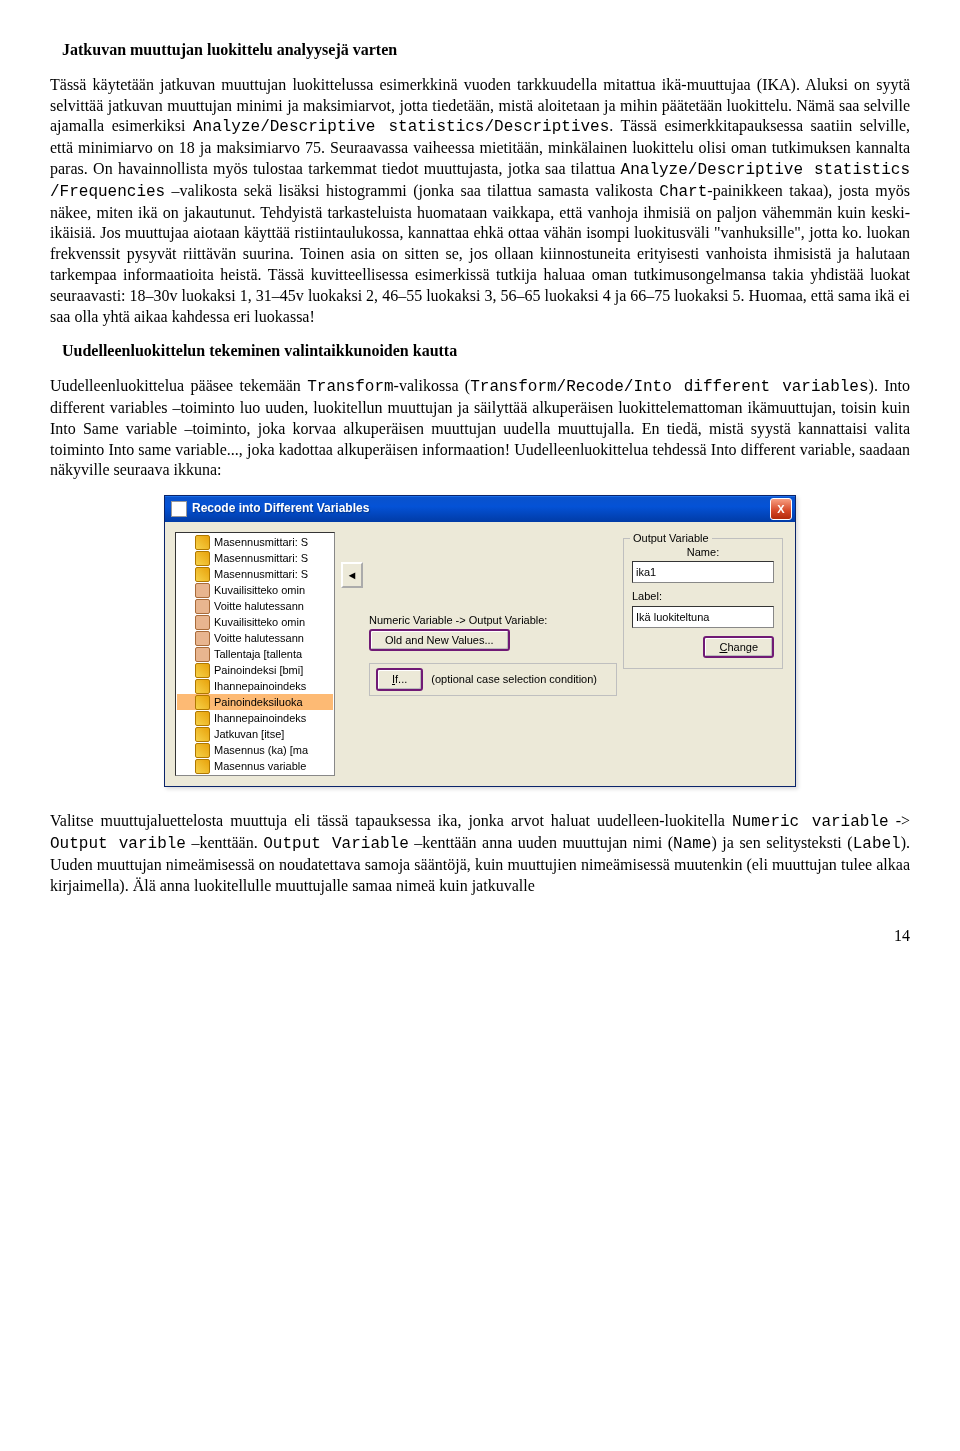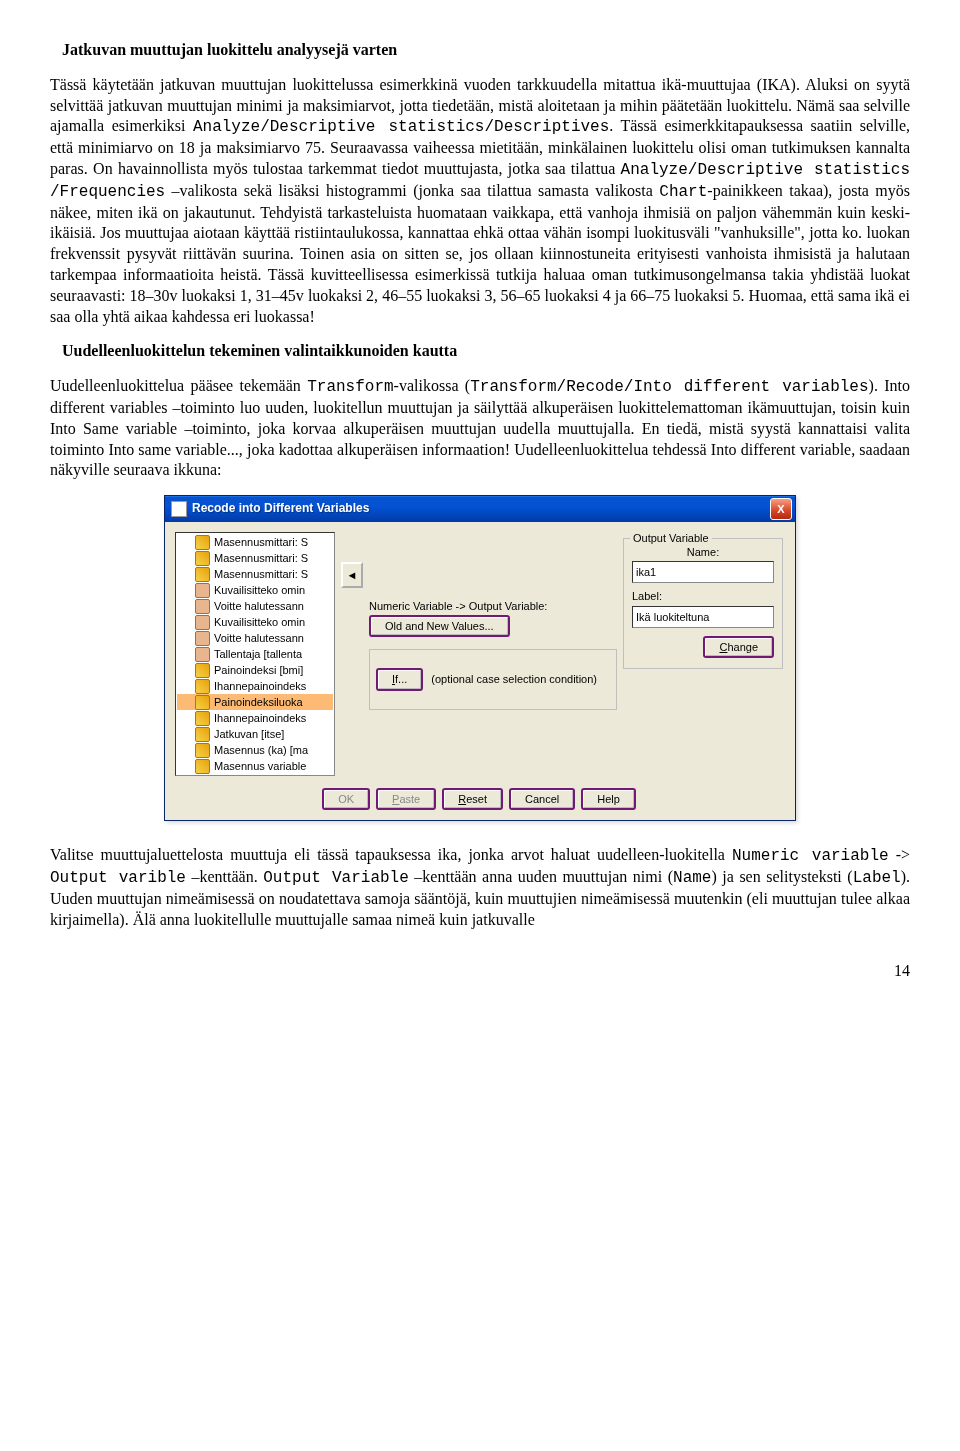--- a/index.html
+++ b/index.html
@@ -105,21 +105,21 @@
     display:inline-block;
     border:2px solid #701a75;
     background:#ece9d8;
     border-radius:3px;
     padding:2px 14px;
     font-size:11px;
     box-shadow: inset 1px 1px 0 #fff, inset -1px -1px 0 #bbb;
   }
   .ifgroup {
     border:1px solid #bfbfbf; background:#ece9d8;
-    padding:18px 6px; display:flex; align-items:center; gap:8px;
+    padding:4px 6px; display:flex; align-items:center; gap:8px;
     margin-top:6px;
   }
   .right-col {
     grid-column:4; grid-row:1;
   }
   .groupbox {
     border:1px solid #bfbfbf; padding:6px 8px 10px 8px;
     position:relative; margin-top:6px;
   }
   .groupbox .gtitle {
@@ -255,27 +255,20 @@
           <div style="margin:6px 0 2px 0;">Label:</div>
           <input class="txtfield" value="Ikä luokiteltuna" style="">
           <div style="text-align:right;margin-top:8px;">
             <span class="winbtn">
               <span><span class="u">C</span>hange</span>
             </span>
           </div>
         </div>
       </div>
 
-      <div class="bottom-btns">
-        <span class="winbtn disabled">OK</span>
-        <span class="winbtn disabled"><span class="u">P</span>aste</span>
-        <span class="winbtn"><span class="u">R</span>eset</span>
-        <span class="winbtn">Cancel</span>
-        <span class="winbtn">Help</span>
-      </div>
     </div>
   </div>
 </div>
 
 <p>
   <span>Valitse muuttujaluettelosta muuttuja eli tässä tapauksessa ika, jonka arvot haluat uudelleen-luokitella </span><span class="mono">Numeric variable</span><span> -&gt; </span><span class="mono">Output varible</span><span> –kenttään. </span><span class="mono">Output Variable</span><span> –kenttään anna uuden muuttujan nimi (</span><span class="mono">Name</span><span>) ja sen selitysteksti (</span><span class="mono">Label</span><span>). Uuden muuttujan nimeämisessä on noudatettava samoja sääntöjä, kuin muuttujien nimeämisessä muutenkin (eli muuttujan tulee alkaa kirjaimella). Älä anna luokitellulle muuttujalle samaa nimeä kuin jatkuvalle</span>
 </p>
 
 <div class="pagenum">14</div>
 

